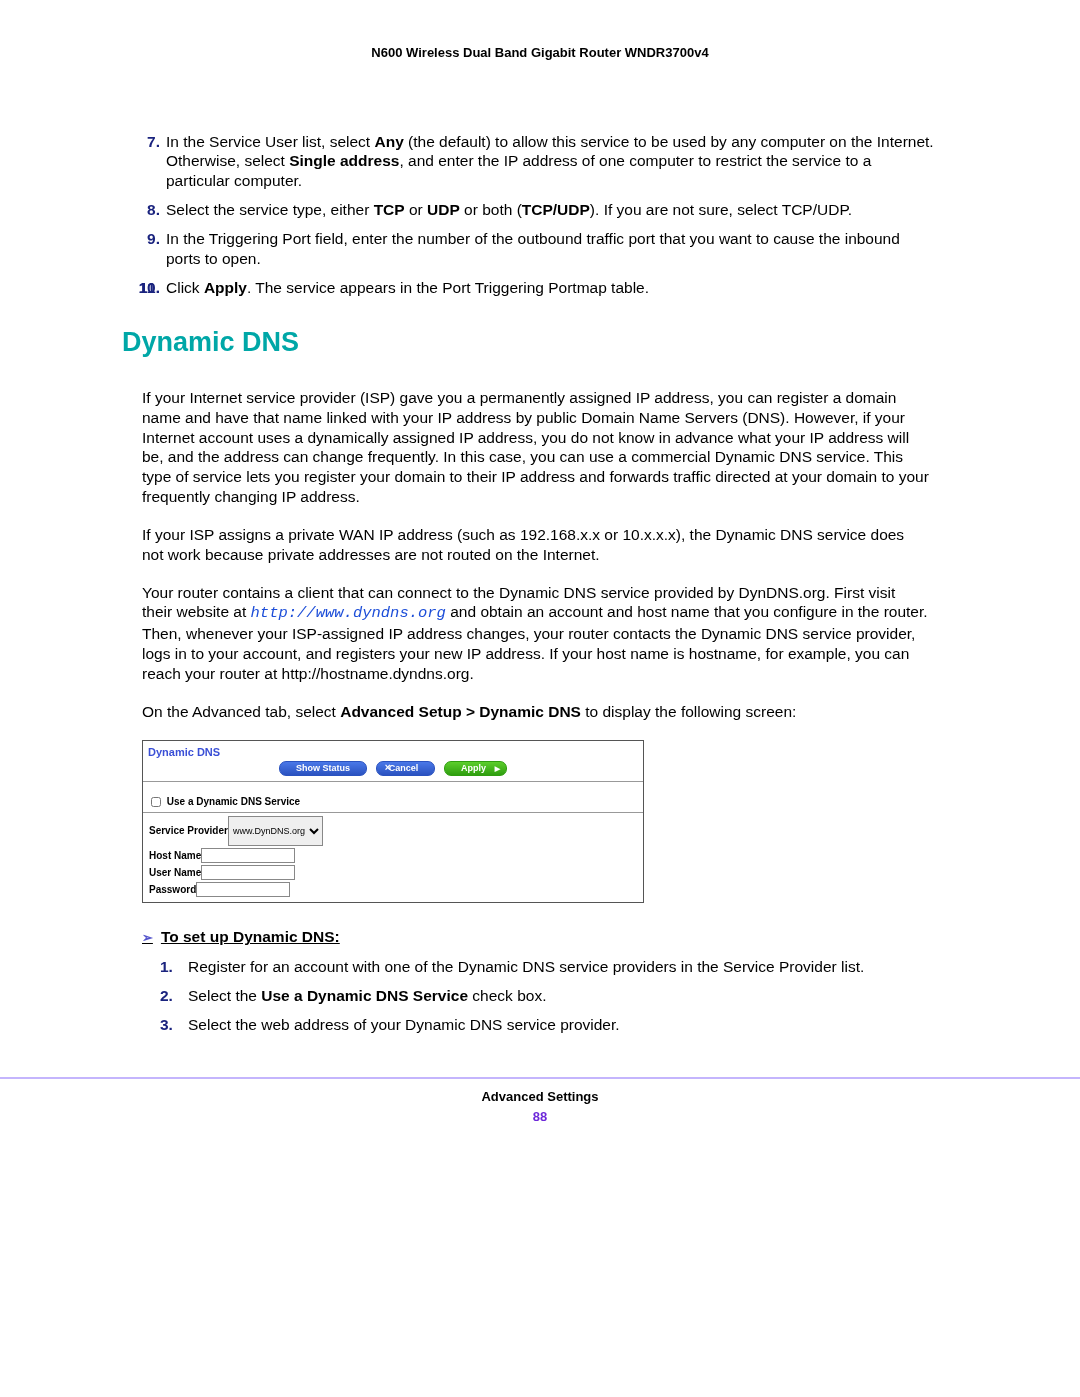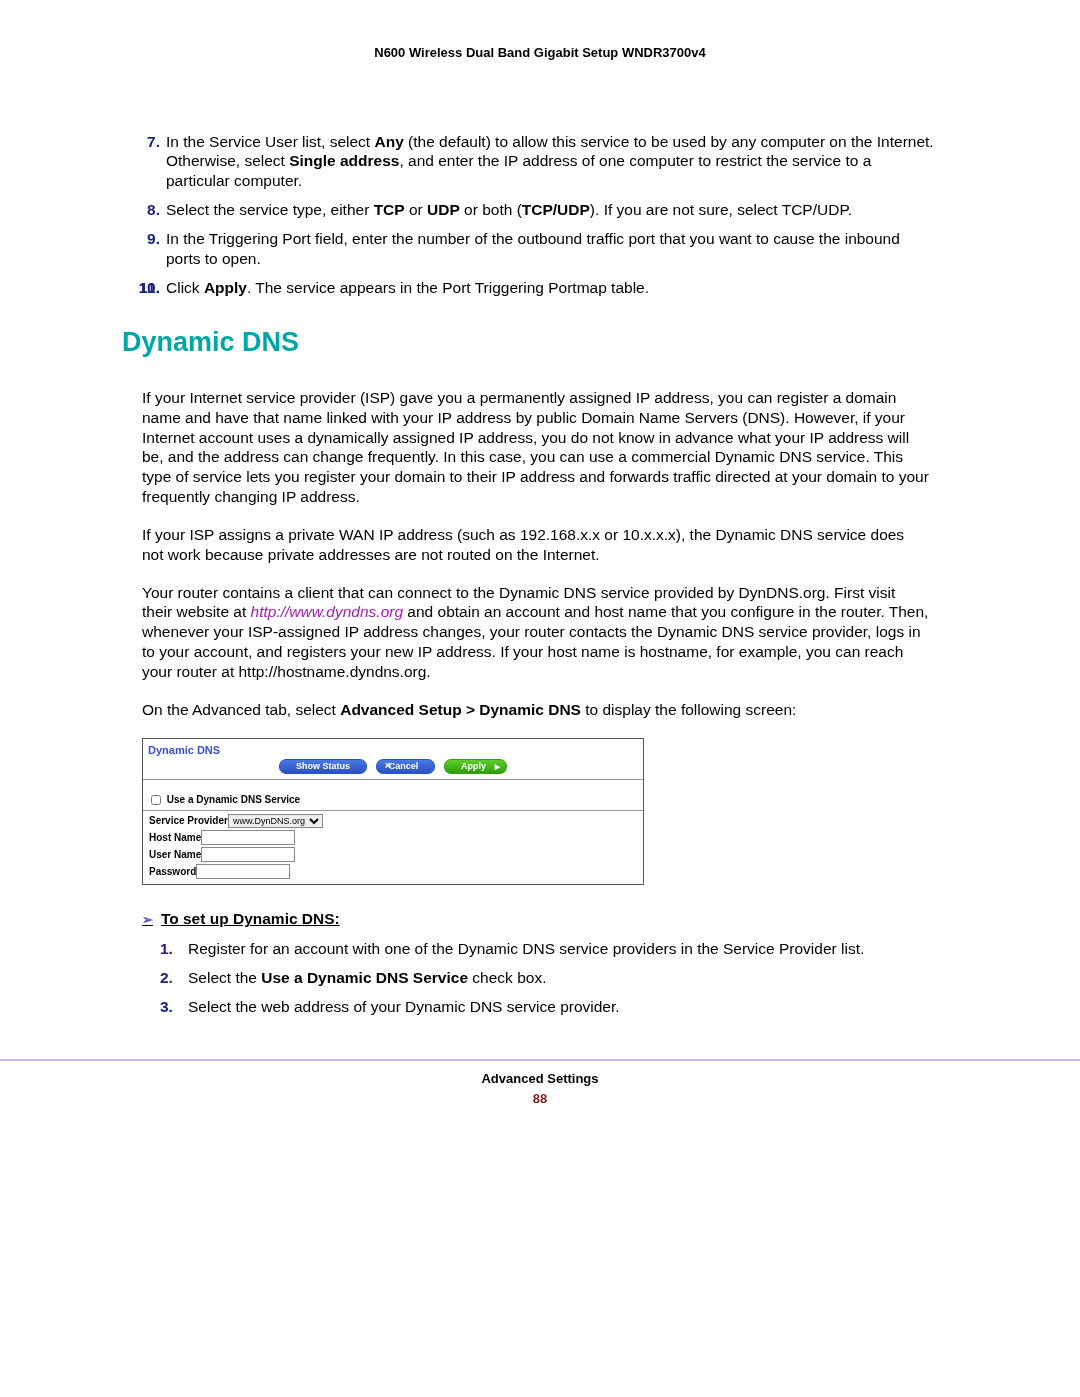--- a/index.html
+++ b/index.html
@@ -48,22 +48,23 @@
   .h2 {
     color: #00a7a7;
     font-weight: bold;
     font-size: 27px;
     margin: 22px 0 28px 0;
   }
   .para {
     margin: 0 6px 18px 20px;
   }
   .link {
-    color: #a21caf;
+    color: #1d4ed8;
     font-style: italic;
+    font-family: Liberation Mono, monospace;
   }
   .ddns-panel {
     margin: 0 0 24px 20px;
     width: 500px;
     border: 1px solid #555;
     font-size: 10px;
     background: #fff;
   }
   .ddns-top {
     padding: 4px 5px 4px 5px;
@@ -143,21 +144,21 @@
     font-weight: bold;
   }
   .frow .val input[type="text"] {
     width: 88px;
     height: 11px;
     border: 1px solid #888;
     font-size: 9px;
   }
   .frow .val select {
     font-size: 9px;
-    height: 14px;
+    height: 30px;
     border: 1px solid #888;
   }
   .procedure-head {
     margin: 8px 0 10px 20px;
     text-decoration: underline;
   }
   .procedure-head .arrow {
     color: #5555cc;
     font-size: 13px;
     font-weight: bold;
@@ -187,32 +188,32 @@
     margin-top: 42px;
     border-top: 2px solid #c4b5fd;
     text-align: center;
     padding-top: 10px;
   }
   .footer .ftitle {
     font-weight: bold;
     font-size: 13px;
   }
   .footer .pnum {
-    color: #7f1d1d;
+    color: #6d28d9;
     font-weight: bold;
     font-size: 13px;
     margin-top: 4px;
   }
   b { font-weight: bold; }
 </style>
 </head>
 <body>
 
 <div class="page">
-  <div class="header-title">N600 Wireless Dual Band Gigabit Setup WNDR3700v4</div>
+  <div class="header-title">N600 Wireless Dual Band Gigabit Router WNDR3700v4</div>
 
   <div class="content">
 
     <ol class="ol-steps" id="steps-list">
         <li><span class="num">7.</span><span>In the Service User list, select <b>Any</b> (the default) to allow this service to be used by any computer on the Internet. Otherwise, select <b>Single address</b>, and enter the IP address of one computer to restrict the service to a particular computer.</span></li>
         <li><span class="num">8.</span><span>Select the service type, either <b>TCP</b> or <b>UDP</b> or both (<b>TCP/UDP</b>). If you are not sure, select TCP/UDP.</span></li>
         <li><span class="num">9.</span><span>In the Triggering Port field, enter the number of the outbound traffic port that you want to cause the inbound ports to open.</span></li>
         <li><span class="num">10.</span></li>
         <li><span class="num">11.</span><span>Click <b>Apply</b>. The service appears in the Port Triggering Portmap table.</span></li>
       </ol>

